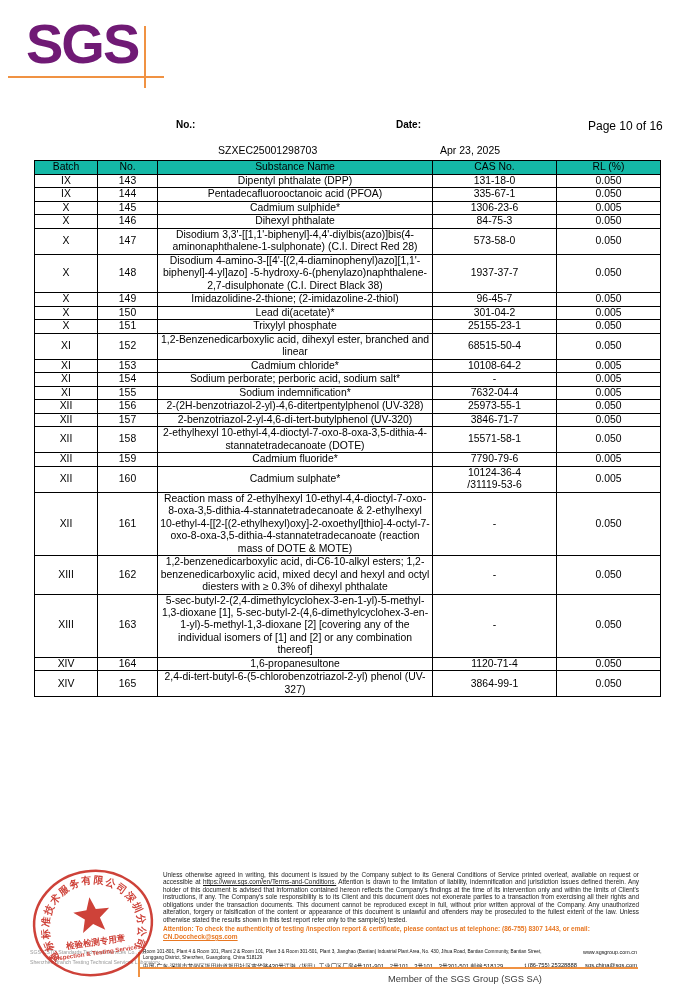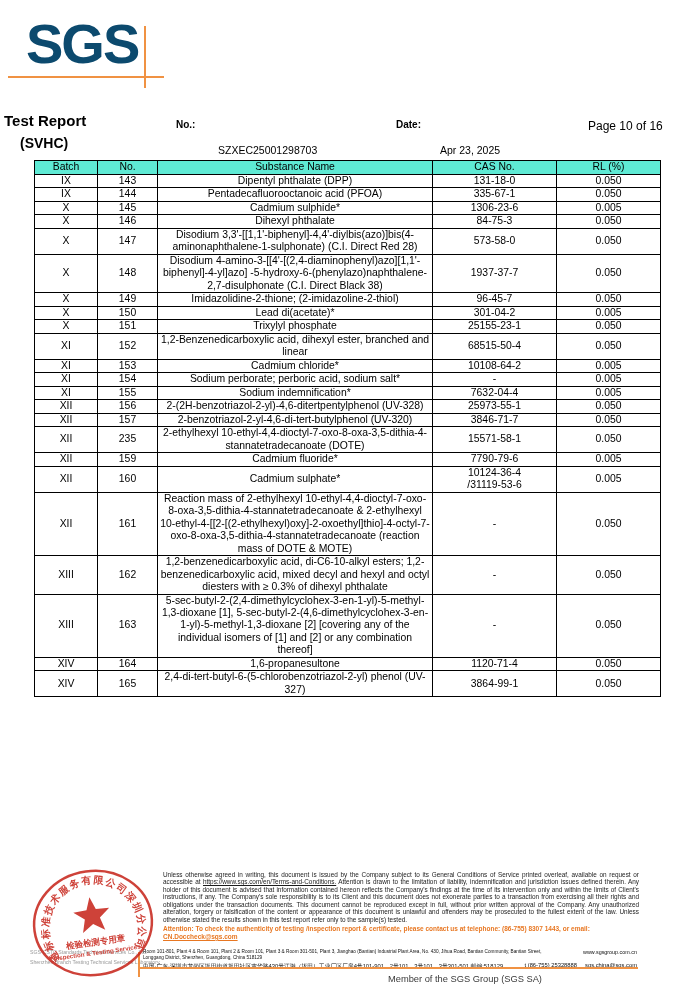--- a/index.html
+++ b/index.html
@@ -1,37 +1,37 @@
 <!DOCTYPE html>
 <html><head>
 <meta charset="utf-8">
 <style>
   html,body{margin:0;padding:0;}
   body{width:700px;height:1005px;background:#ffffff;font-family:"Liberation Sans",sans-serif;color:#000;}
   .page{position:relative;width:700px;height:1005px;overflow:hidden;background:#fff;}
 
   
-  .logo-text{position:absolute;left:26px;top:16px;font-size:56px;font-weight:bold;color:#0c4a6e;letter-spacing:-2px;line-height:1;}
+  .logo-text{position:absolute;left:26px;top:16px;font-size:56px;font-weight:bold;color:#701a75;letter-spacing:-2px;line-height:1;}
   .crosshair-v{position:absolute;left:144px;top:26px;width:2px;height:62px;background:#f09243;}
   .crosshair-h{position:absolute;left:8px;top:76px;width:156px;height:2px;background:#f09243;}
 
   .report-title{position:absolute;left:4px;top:110px;font-size:15px;font-weight:bold;line-height:1.5;}
   .report-subtitle{padding-left:16px;font-size:14px;font-weight:bold;}
   .hdr-label{position:absolute;top:119px;font-size:10px;font-weight:bold;text-align:right;}
   .hdr-value{position:absolute;top:119px;font-size:10.5px;margin-top:25px;}
   .no-label{left:176px;}
   .no-value{left:218px;}
   .date-label{left:396px;}
   .date-value{left:440px;text-align:right;}
   .page-label{position:absolute;top:119px;left:588px;font-size:12px;}
 
   
   table.substance-table{position:absolute;left:34px;top:160px;width:626px;border-collapse:collapse;table-layout:fixed;font-size:10.4px;}
   .substance-table th,.substance-table td{border:1px solid #000;text-align:center;vertical-align:middle;padding:0 2px;line-height:1.2;word-wrap:break-word;}
-  .substance-table th{background:#5eead4;font-weight:normal;height:13px;}
+  .substance-table th{background:#14b8a6;font-weight:normal;height:13px;}
   .substance-table td{height:12px;}
   .cell-cas{white-space:pre-line;}
 
   
   .disclaimer-block{position:absolute;left:163px;top:871px;width:476px;}
   .disclaimer{font-size:6.4px;line-height:1.17;text-align:justify;color:#1c1c1c;margin:0;}
   .terms-link{text-decoration:underline;}
   .attention{margin:2px 0 0 0;font-size:6.5px;line-height:1.15;font-weight:bold;color:#e87722;}
   .attention-email{text-decoration:underline;}
 
@@ -55,24 +55,20 @@
 </style>
 </head>
 <body>
 
 <div class="page">
 
   <div class="logo-text">SGS</div>
   <div class="crosshair-v"></div>
   <div class="crosshair-h"></div>
 
-  <div class="report-title">
-    <div>Test Report</div>
-    <div class="report-subtitle">(SVHC)</div>
-  </div>
   <span class="hdr-label no-label">No.:</span>
   <span class="hdr-value no-value">SZXEC25001298703</span>
   <span class="hdr-label date-label">Date:</span>
   <span class="hdr-value date-value">Apr 23, 2025</span>
   <span class="page-label">Page 10 of 16</span>
 
   <table class="substance-table">
     <colgroup>
       <col style="width:63px">
         <col style="width:60px">
@@ -190,21 +186,21 @@
         </tr>
         <tr>
           <td class="cell-batch">XII</td>
           <td class="cell-no">157</td>
           <td class="cell-substance">2-benzotriazol-2-yl-4,6-di-tert-butylphenol (UV-320)</td>
           <td class="cell-cas">3846-71-7</td>
           <td class="cell-rl">0.050</td>
         </tr>
         <tr>
           <td class="cell-batch">XII</td>
-          <td class="cell-no">235</td>
+          <td class="cell-no">158</td>
           <td class="cell-substance">2-ethylhexyl 10-ethyl-4,4-dioctyl-7-oxo-8-oxa-3,5-dithia-4-stannatetradecanoate (DOTE)</td>
           <td class="cell-cas">15571-58-1</td>
           <td class="cell-rl">0.050</td>
         </tr>
         <tr>
           <td class="cell-batch">XII</td>
           <td class="cell-no">159</td>
           <td class="cell-substance">Cadmium fluoride*</td>
           <td class="cell-cas">7790-79-6</td>
           <td class="cell-rl">0.005</td>

